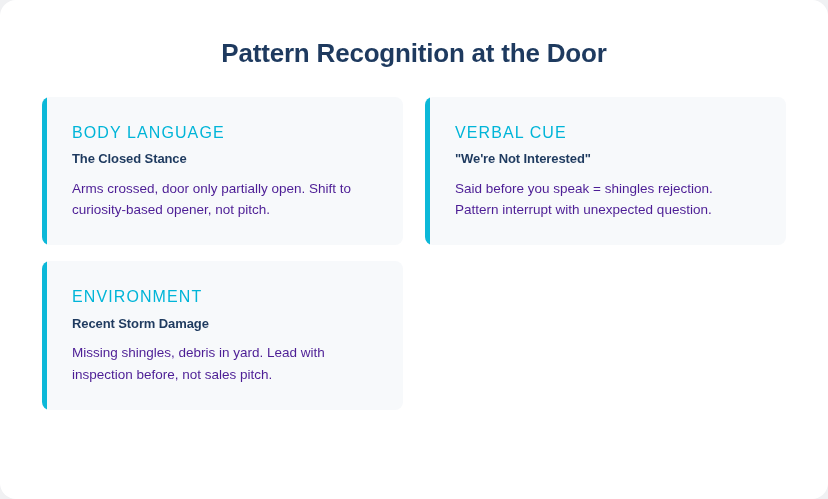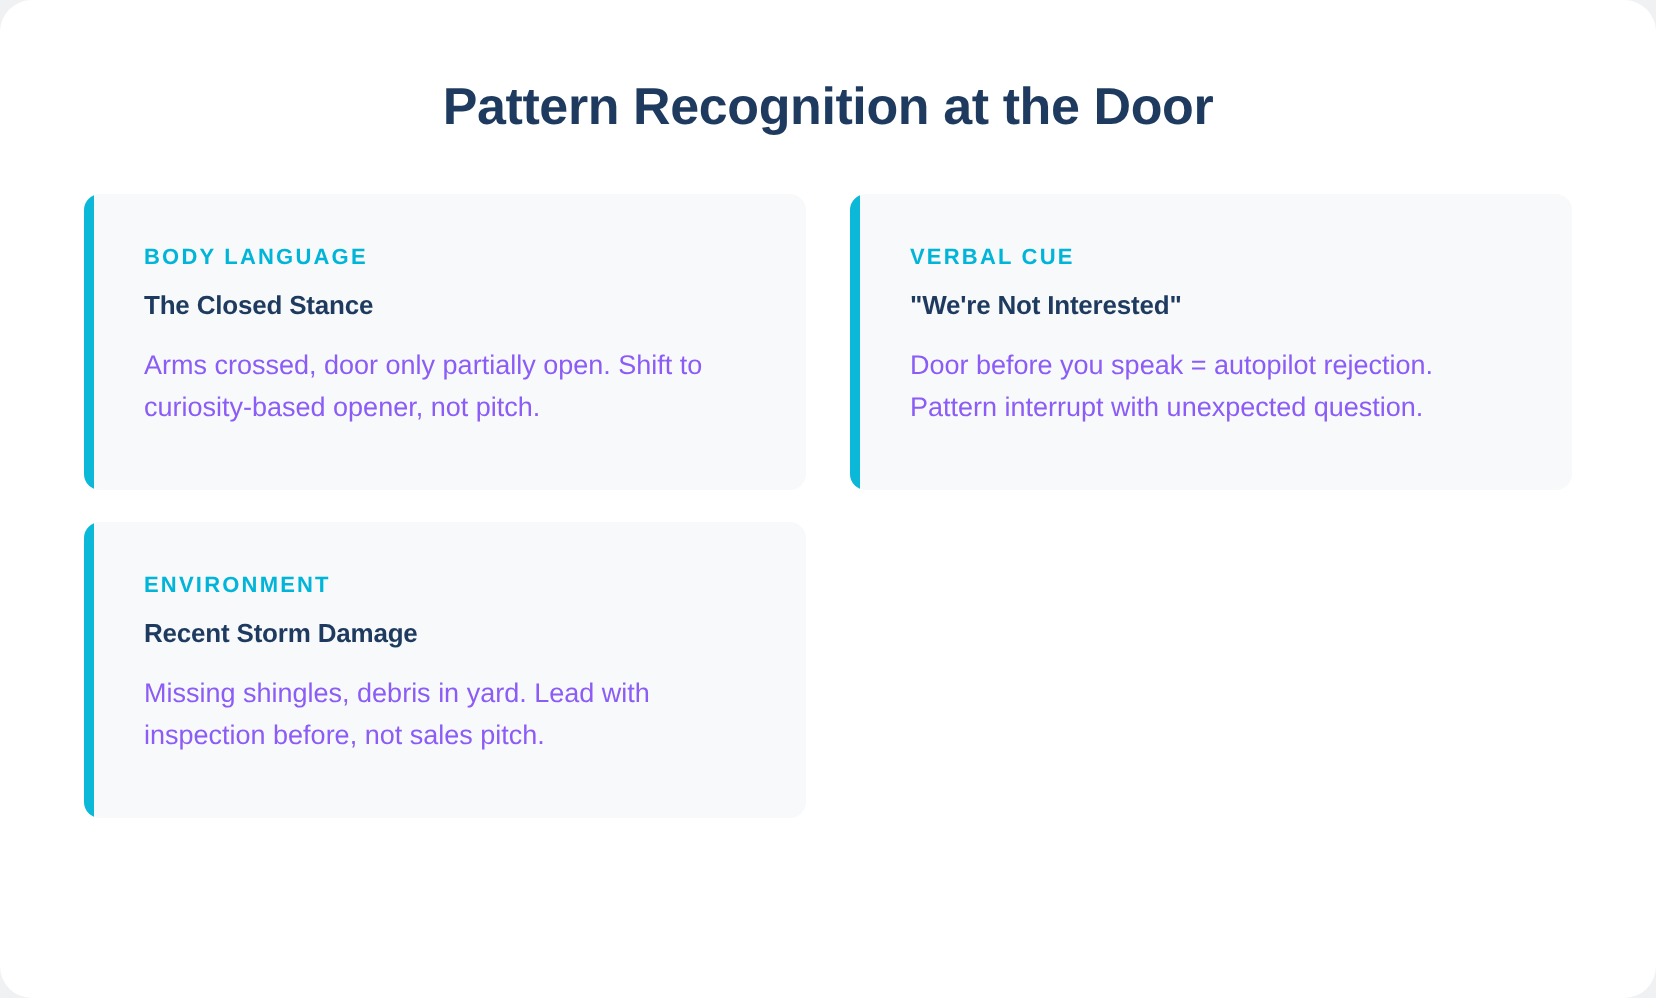--- a/index.html
+++ b/index.html
@@ -73,42 +73,42 @@
     left: 0;
     top: 0;
     bottom: 0;
     width: 5px;
     background: #0cb8d8;
     border-top-left-radius: 8px;
     border-bottom-left-radius: 8px;
   }
 
   .card-eyebrow {
-    font-size: 11px;
-    font-weight: bold;
+    font-size: 16px;
+    font-weight: normal;
     color: #00b5d8;
     letter-spacing: 1.1px;
     text-transform: uppercase;
     line-height: 1.2;
   }
 
   .card-title {
     margin-top: 9px;
     font-size: 13px;
     font-weight: bold;
     color: #1e3a5f;
     letter-spacing: -0.1px;
     line-height: 1.25;
   }
 
   .card-body {
     margin-top: 10px;
     font-size: 13.5px;
     font-weight: normal;
-    color: #8b5cf6;
+    color: #4c1d95;
     line-height: 1.62;
     max-width: 310px;
   }
 </style>
 </head>
 <body>
 
 <div class="canvas">
 
   <div class="header">
@@ -121,21 +121,21 @@
       <span class="card-accent"></span>
       <div class="card-eyebrow">BODY LANGUAGE</div>
       <div class="card-title">The Closed Stance</div>
       <div class="card-body">Arms crossed, door only partially open. Shift to curiosity-based opener, not pitch.</div>
     </div>
 
     <div class="card">
       <span class="card-accent"></span>
       <div class="card-eyebrow">VERBAL CUE</div>
       <div class="card-title">"We're Not Interested"</div>
-      <div class="card-body">Door before you speak = autopilot rejection. Pattern interrupt with unexpected question.</div>
+      <div class="card-body">Said before you speak = shingles rejection. Pattern interrupt with unexpected question.</div>
     </div>
 
     <div class="card">
       <span class="card-accent"></span>
       <div class="card-eyebrow">ENVIRONMENT</div>
       <div class="card-title">Recent Storm Damage</div>
       <div class="card-body">Missing shingles, debris in yard. Lead with inspection before, not sales pitch.</div>
     </div>
 
 

